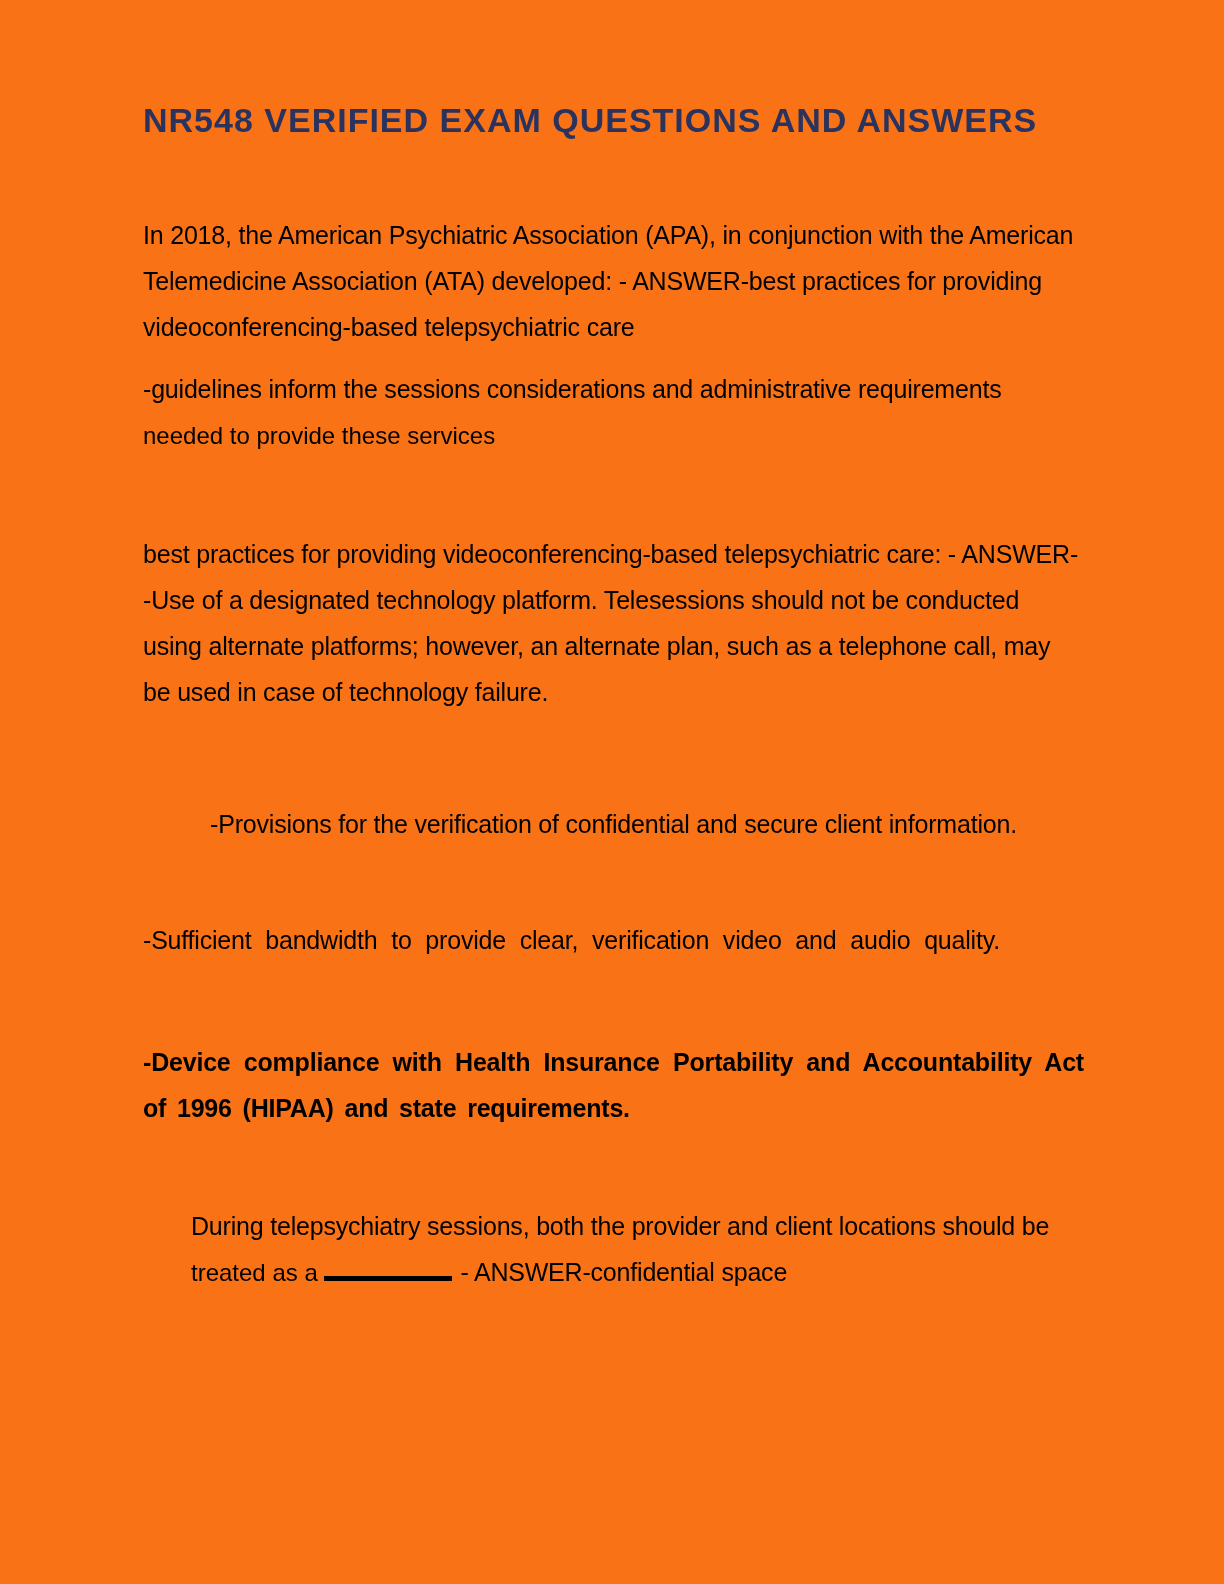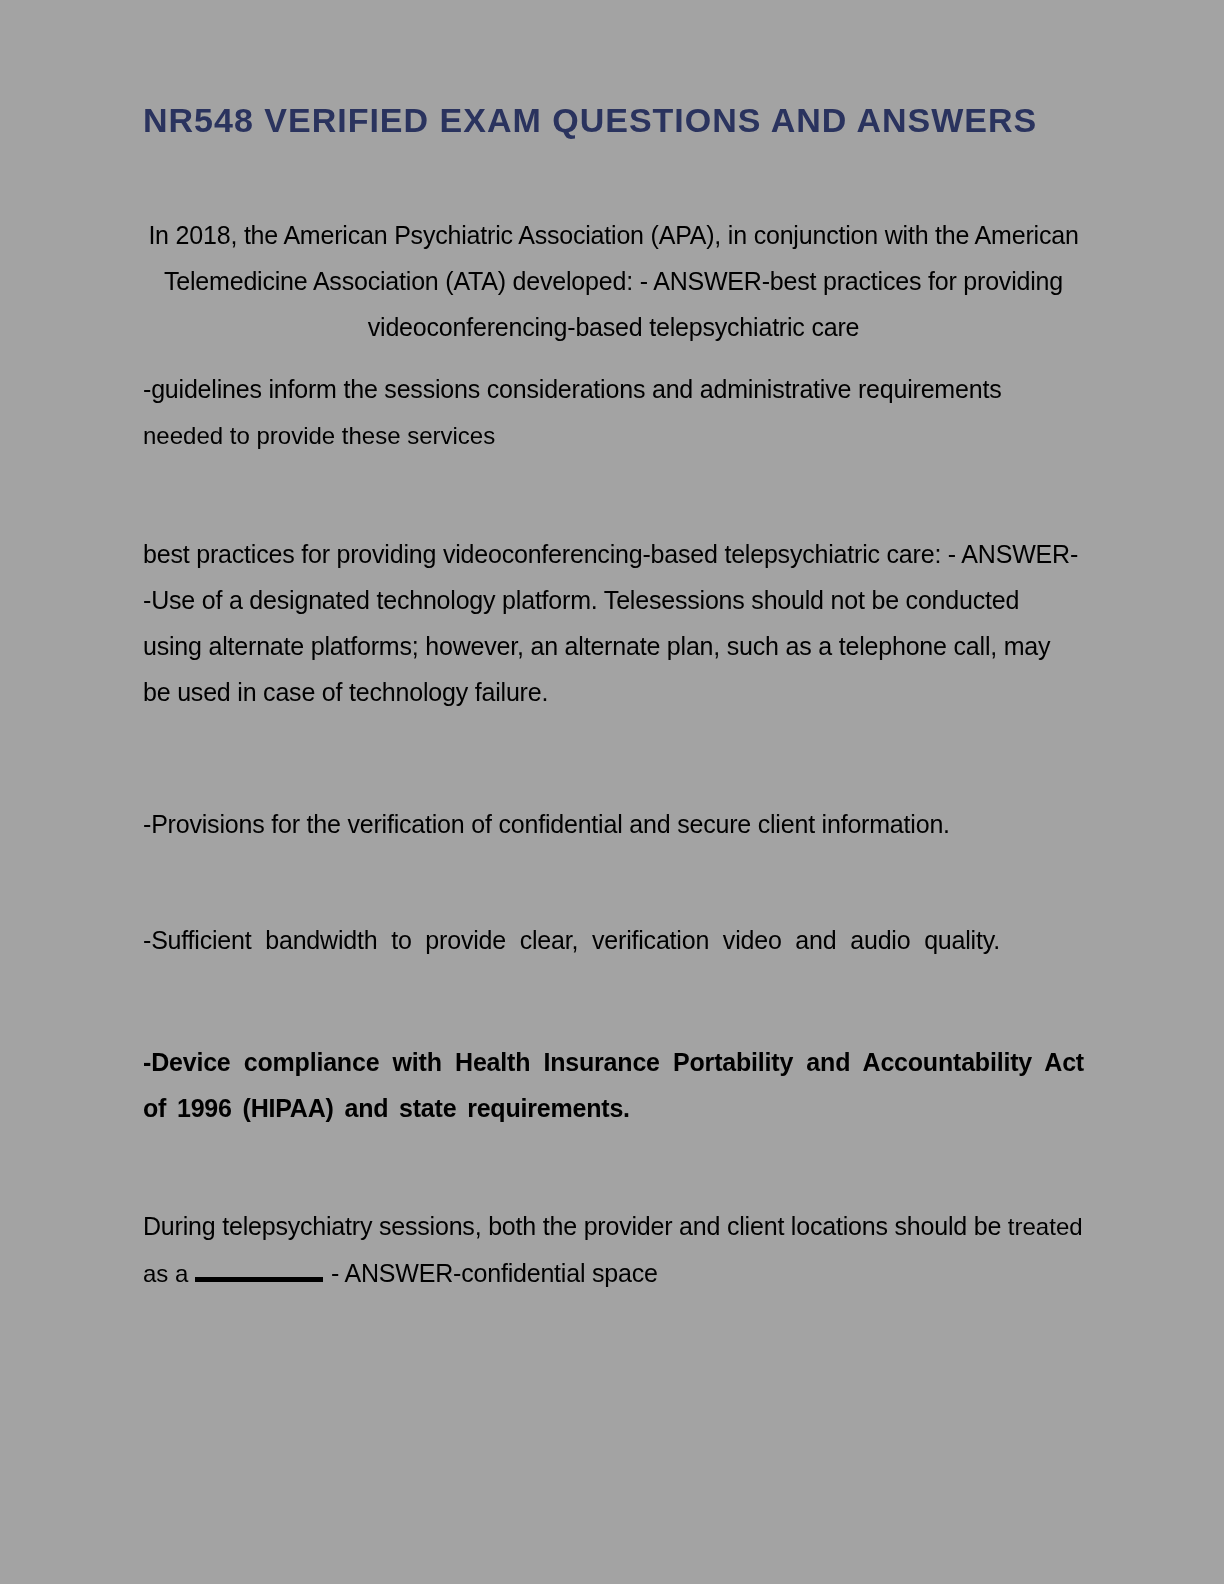--- a/index.html
+++ b/index.html
@@ -4,21 +4,21 @@
 <style>
   html, body {
     margin: 0;
     padding: 0;
     background: #ffffff;
   }
   .page {
     position: relative;
     width: 1224px;
     height: 1584px;
-    background: #a3a3a3;
+    background: #f97316;
     box-sizing: border-box;
     padding: 100px 140px 0 143px;
     overflow: hidden;
     font-family: "Liberation Sans", sans-serif;
     color: #000000;
   }
   .doc-title {
     margin: 0 0 72px 0;
     font-family: "Liberation Sans", sans-serif;
     font-weight: 800;
@@ -26,27 +26,27 @@
     line-height: 40px;
     letter-spacing: 1px;
     color: #2a335e;
   }
   .para {
     margin: 0;
     font-size: 25px;
     line-height: 46px;
     letter-spacing: -0.2px;
   }
-  .p1 { margin-bottom: 16px; text-align: center; }
+  .p1 { margin-bottom: 16px; }
   .p2 { margin-bottom: 72px; }
   .p3 { margin-bottom: 86px; }
-  .p4 { margin-bottom: 70px; }
+  .p4 { margin-bottom: 70px; text-align: center; }
   .p5 { margin-bottom: 76px; word-spacing: 7px; }
   .p6 { margin-bottom: 72px; text-align: justify; word-spacing: 4px; font-weight: bold; }
-  .p7 { margin-bottom: 0; }
+  .p7 { margin-bottom: 0; margin-left: 48px; }
   .alt {
     font-family: Liberation Sans, sans-serif;
     font-size: 24px;
     letter-spacing: 0;
   }
   .blank {
     display: inline-block;
     width: 128px;
     height: 26px;
     border-bottom: 5px solid #000000;

